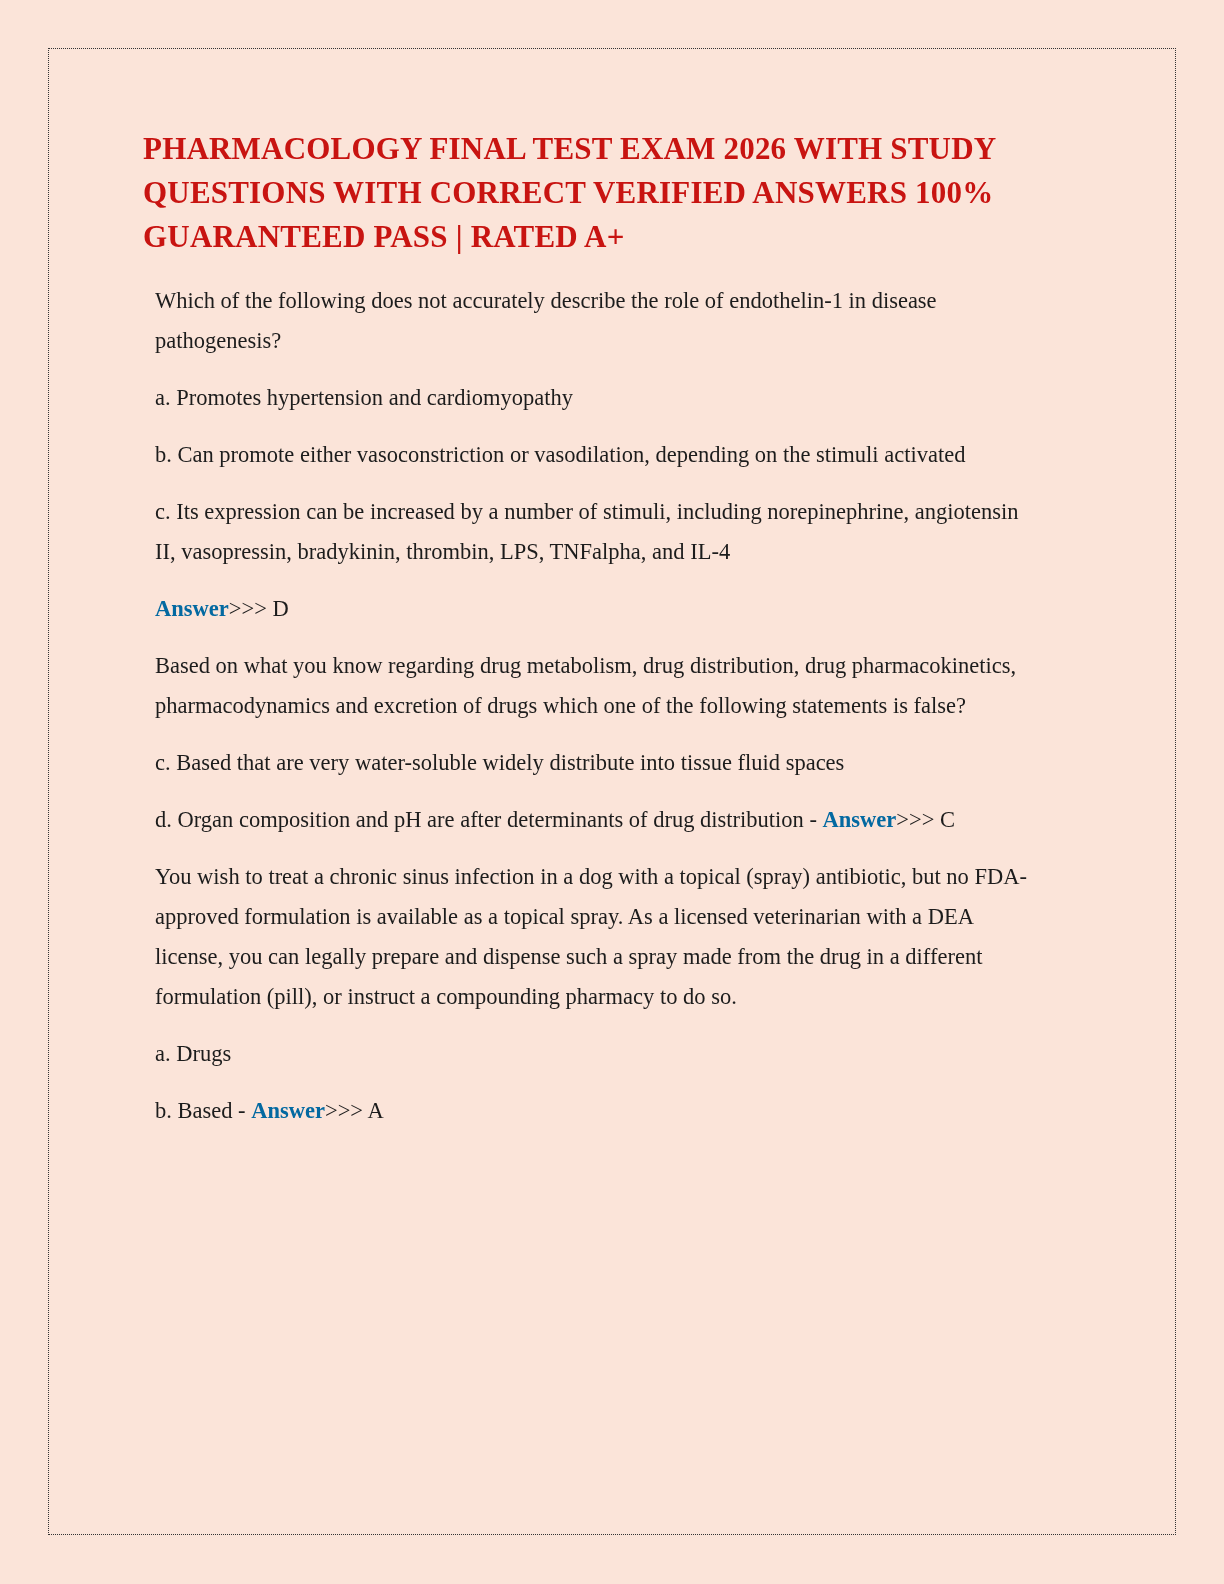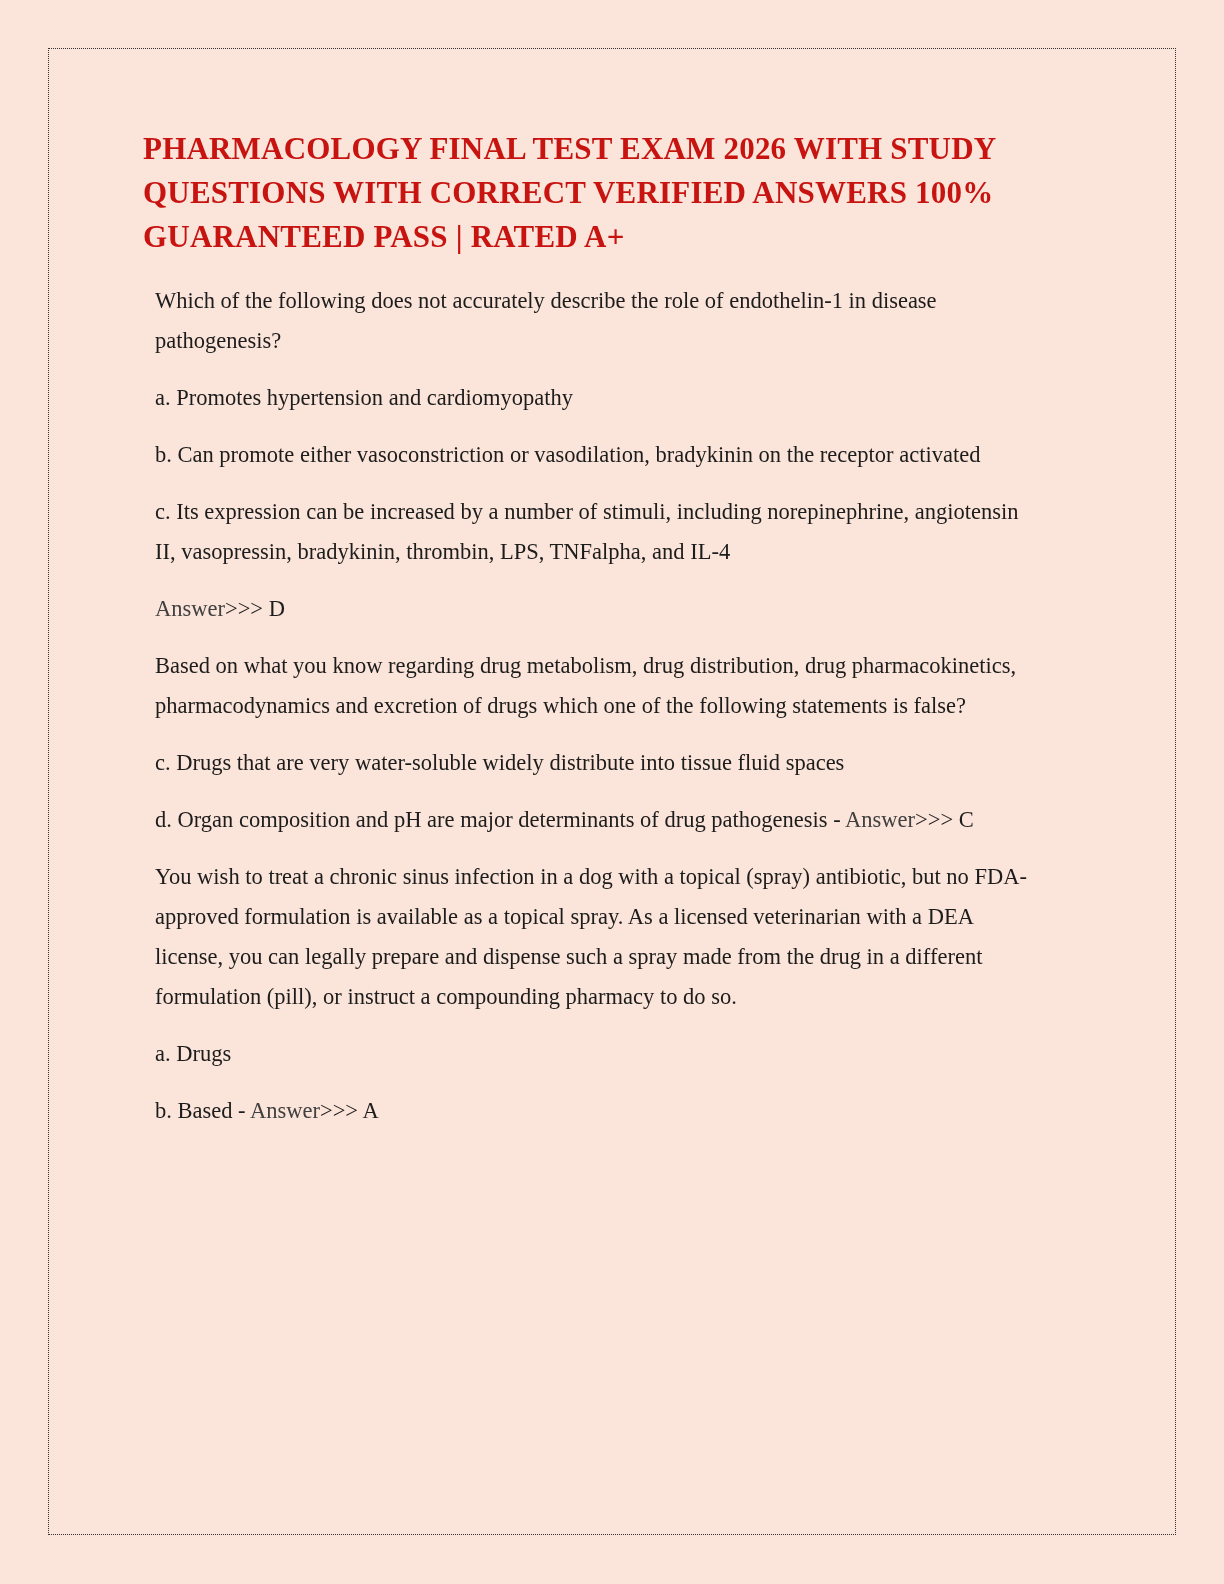--- a/index.html
+++ b/index.html
@@ -39,21 +39,22 @@
     white-space: pre-line;
     letter-spacing: 0.2px;
   }
   p.para {
     margin: 17px 0 0 12px;
     font-size: 22.5px;
     line-height: 40px;
     white-space: pre-line;
   }
   .answer-label {
-    color: #404040;
+    color: #0369a1;
+    font-weight: bold;
   }
   .stray-mark {
     position: absolute;
     left: 89px;  
     top: 166px;  
     font-size: 12px;
     line-height: 12px;
     color: rgba(90, 80, 78, 0.55);
   }
 </style>
@@ -66,29 +67,29 @@
 
   <h1 class="doc-title">PHARMACOLOGY FINAL TEST EXAM 2026 WITH STUDY
 QUESTIONS WITH CORRECT VERIFIED ANSWERS 100%
 GUARANTEED PASS | RATED A+</h1>
 
   <span class="stray-mark">'</span>
 
   <p class="para">Which of the following does not accurately describe the role of endothelin-1 in disease
 pathogenesis?</p>
   <p class="para">a. Promotes hypertension and cardiomyopathy</p>
-  <p class="para">b. Can promote either vasoconstriction or vasodilation, bradykinin on the receptor activated</p>
+  <p class="para">b. Can promote either vasoconstriction or vasodilation, depending on the stimuli activated</p>
   <p class="para">c. Its expression can be increased by a number of stimuli, including norepinephrine, angiotensin
 II, vasopressin, bradykinin, thrombin, LPS, TNFalpha, and IL-4</p>
   <p class="para"><span class="answer-label">Answer</span><span>&gt;&gt;&gt; D</span></p>
 
   <p class="para">Based on what you know regarding drug metabolism, drug distribution, drug pharmacokinetics,
 pharmacodynamics and excretion of drugs which one of the following statements is false?</p>
-  <p class="para">c. Drugs that are very water-soluble widely distribute into tissue fluid spaces</p>
-  <p class="para"><span>d. Organ composition and pH are major determinants of drug pathogenesis - </span><span class="answer-label">Answer</span><span>&gt;&gt;&gt; C</span></p>
+  <p class="para">c. Based that are very water-soluble widely distribute into tissue fluid spaces</p>
+  <p class="para"><span>d. Organ composition and pH are after determinants of drug distribution - </span><span class="answer-label">Answer</span><span>&gt;&gt;&gt; C</span></p>
 
   <p class="para">You wish to treat a chronic sinus infection in a dog with a topical (spray) antibiotic, but no FDA-
 approved formulation is available as a topical spray. As a licensed veterinarian with a DEA
 license, you can legally prepare and dispense such a spray made from the drug in a different
 formulation (pill), or instruct a compounding pharmacy to do so.</p>
   <p class="para">a. Drugs</p>
   <p class="para"><span>b. Based - </span><span class="answer-label">Answer</span><span>&gt;&gt;&gt; A</span></p>
 
 </div>
 

